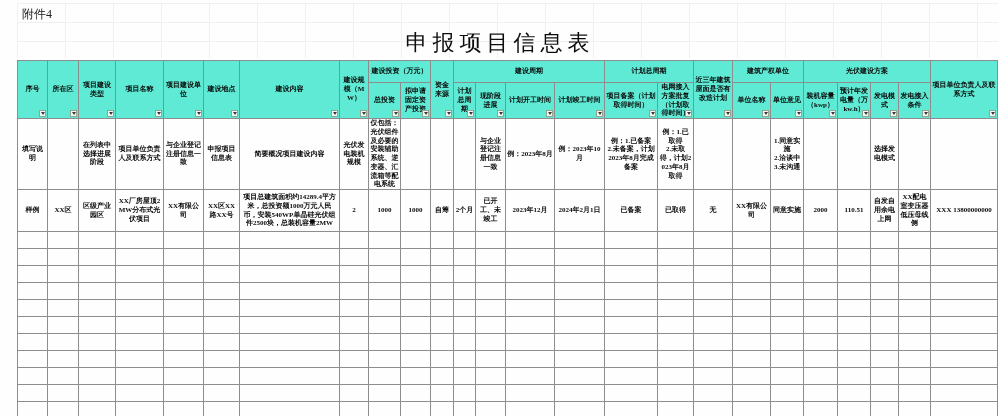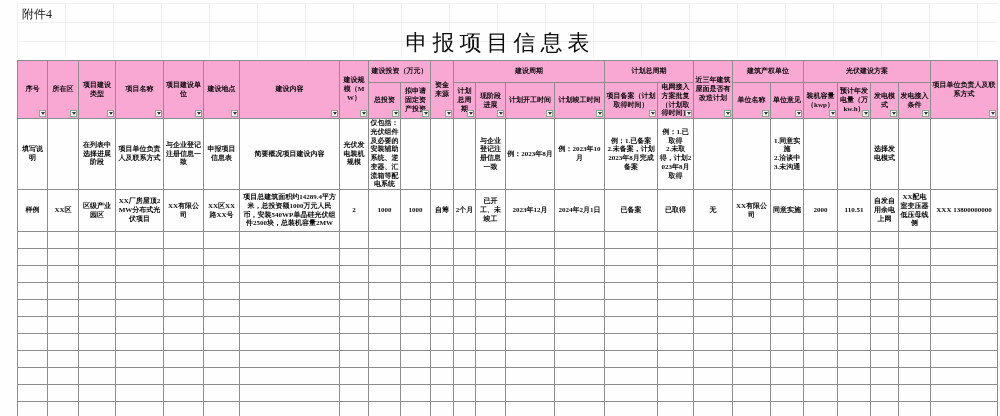--- a/index.html
+++ b/index.html
@@ -27,21 +27,21 @@
     border-collapse:collapse;table-layout:fixed;
     font-family:"Liberation Serif","DejaVu Serif",serif;
   }
   table.sheet th, table.sheet td{
     border:1px solid #8d8d8d;
     padding:0 1px;
     text-align:center;vertical-align:middle;
     font-size:7px;line-height:1.25;font-weight:700;color:#0a0a0a;
     white-space:pre-line;word-break:break-all;overflow:hidden;
   }
-  table.sheet th{position:relative;background:#f9a8d4;font-family:Liberation Serif, serif;}
+  table.sheet th{position:relative;background:#5eead4;font-family:Liberation Serif, serif;}
   tr.hdr1{height:22px;}
   tr.hdr2{height:28px;}
   tr.row-instructions{height:70px;}
   tr.row-sample{height:42px;}
   tr.row-empty{height:17px;}
   .filter-btn{
     position:absolute;right:1px;bottom:1px;width:7px;height:7px;
     background:#f3f7f3;border:1px solid #8fa68f;
     display:flex;align-items:center;justify-content:center;
     box-sizing:border-box;cursor:pointer;

